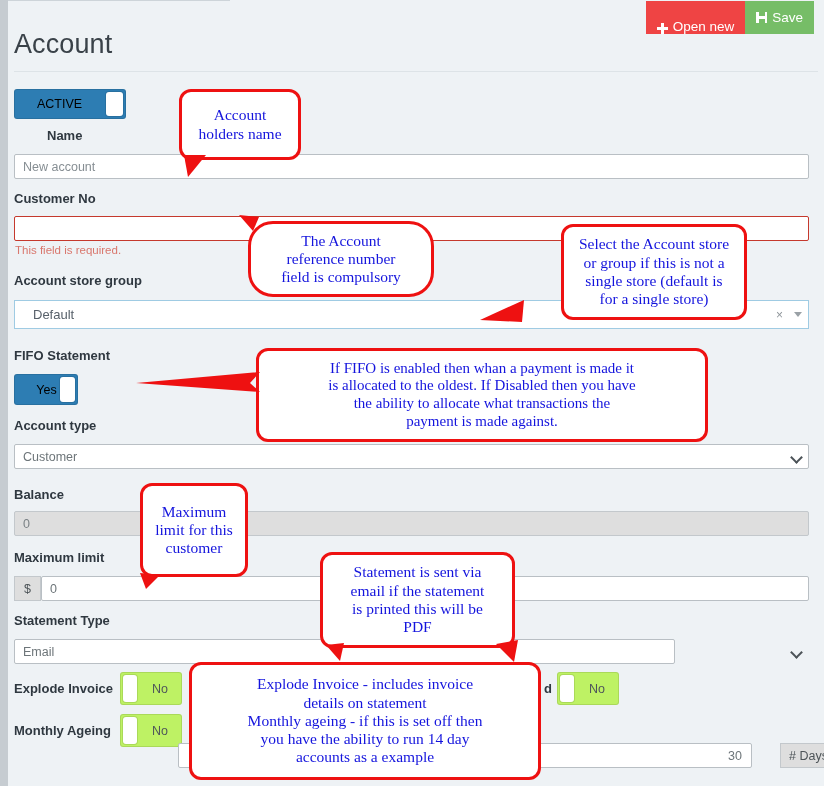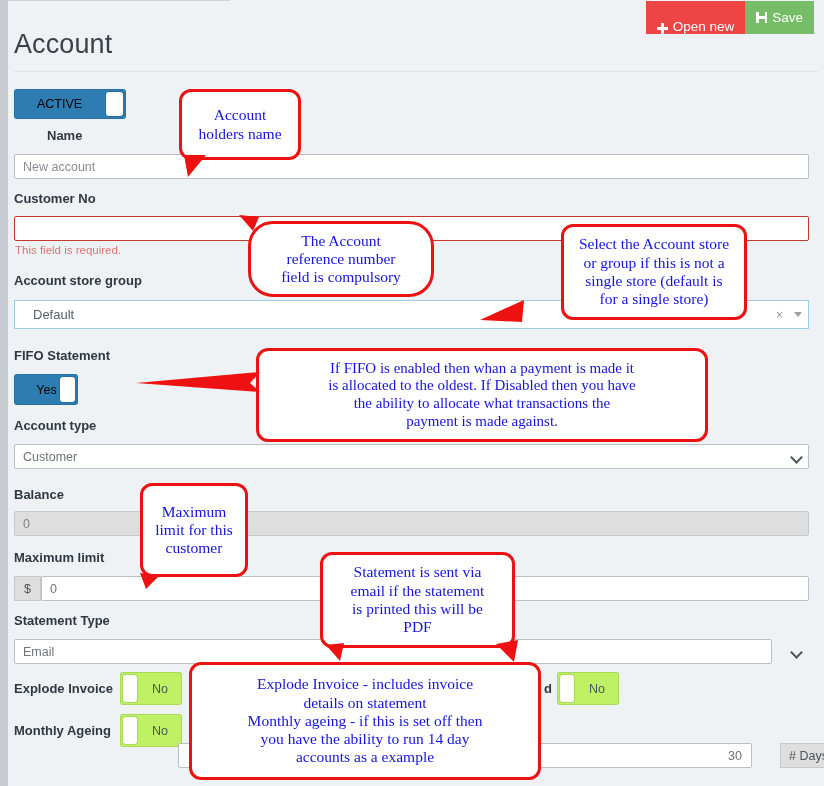--- a/index.html
+++ b/index.html
@@ -332,21 +332,21 @@
 
     <div class="field-label" style="left:6px; top:486px;">Balance</div>
     <input class="inp dis" style="left: 6px; top: 510px; width: 795px;" readonly="" value="0">
 
     <div class="field-label" style="left:6px; top:549px;">Maximum limit</div>
     <div class="addon" style="left:6px; top:575px; width:27px;">$</div>
     <input class="inp" style="left: 33px; top: 575px; width: 768px;" value="0">
 
     <div class="field-label" style="left:6px; top:612px;">Statement Type</div>
     <div class="sel-wrap" style="left:6px; top:638px; width:795px;">
-      <select class="sel" style="left:0; top:0; width:758px;">
+      <select class="sel" style="left:0; top:0; width:661px;">
         <option>Email</option>
       </select>
       <span class="sel-caret" style="right:9px; top:9px;"></span>
     </div>
 
     <div class="field-label" style="left:6px; top:680px;">Explode Invoice</div>
     <div class="toggle off" style="left:112px; top:671px; width:62px; height:33px;">
       <span class="tlabel">No</span>
       <span class="knob" style="width:14px;"></span>
     </div>

